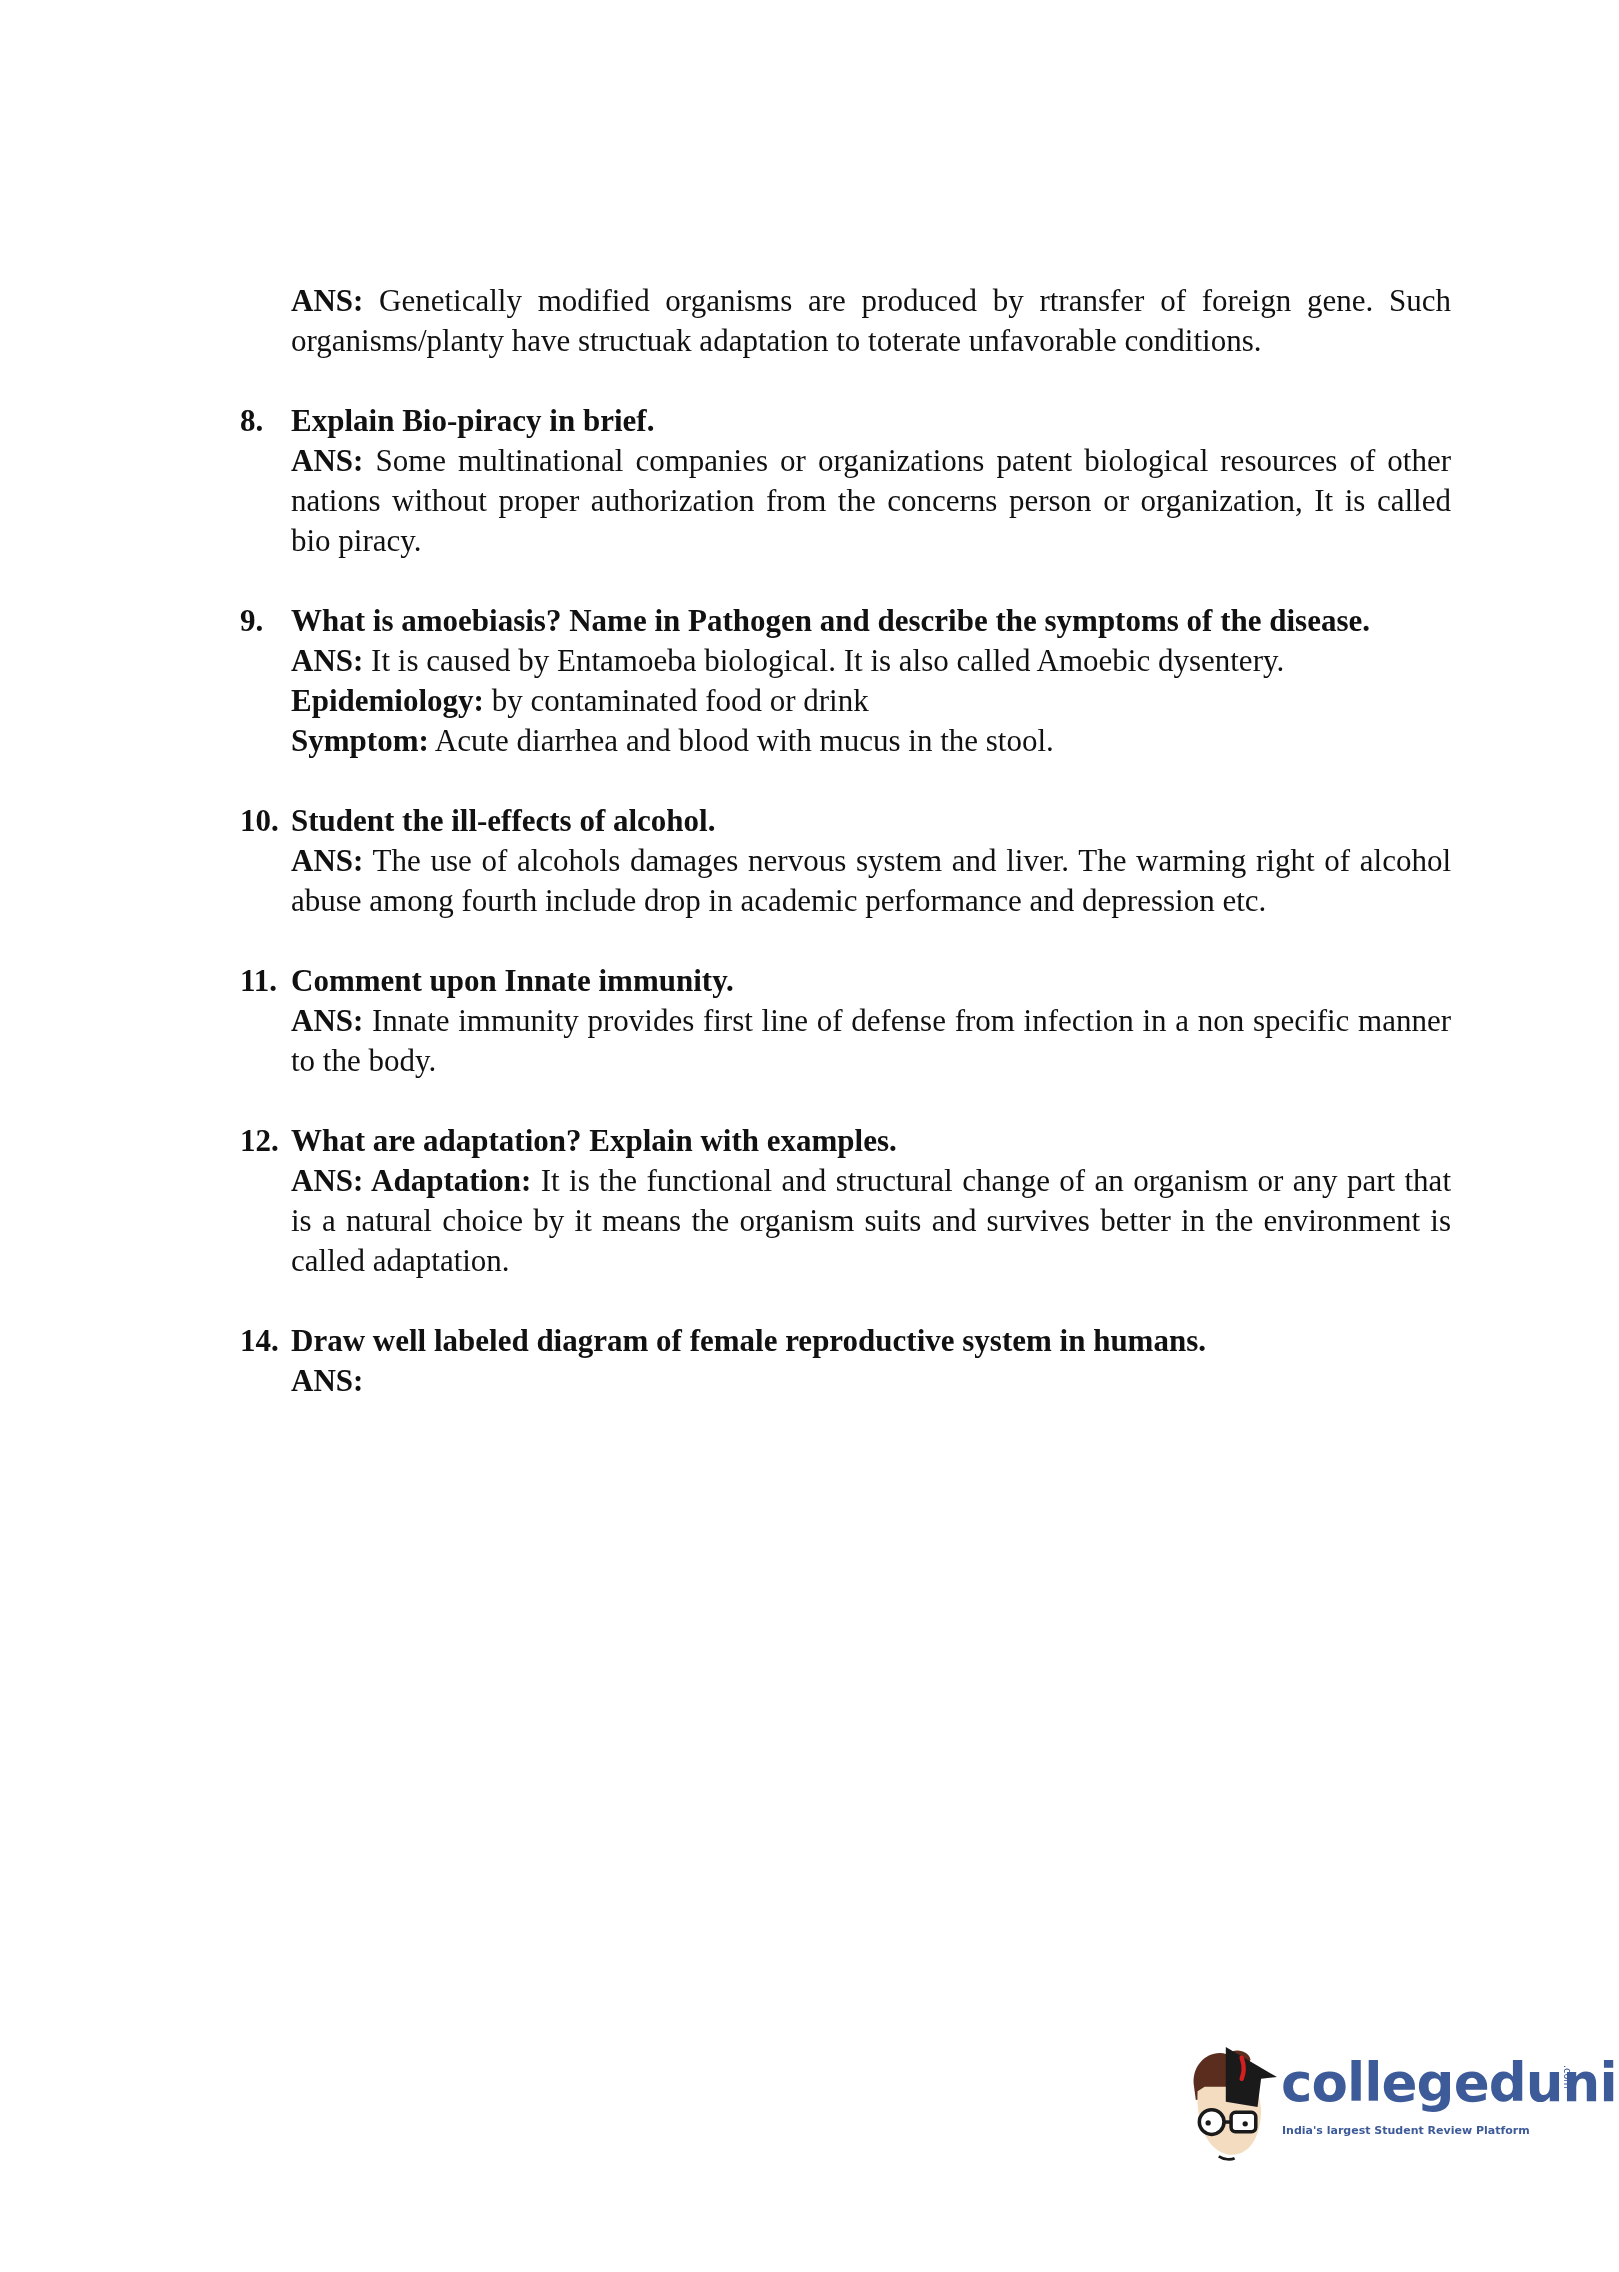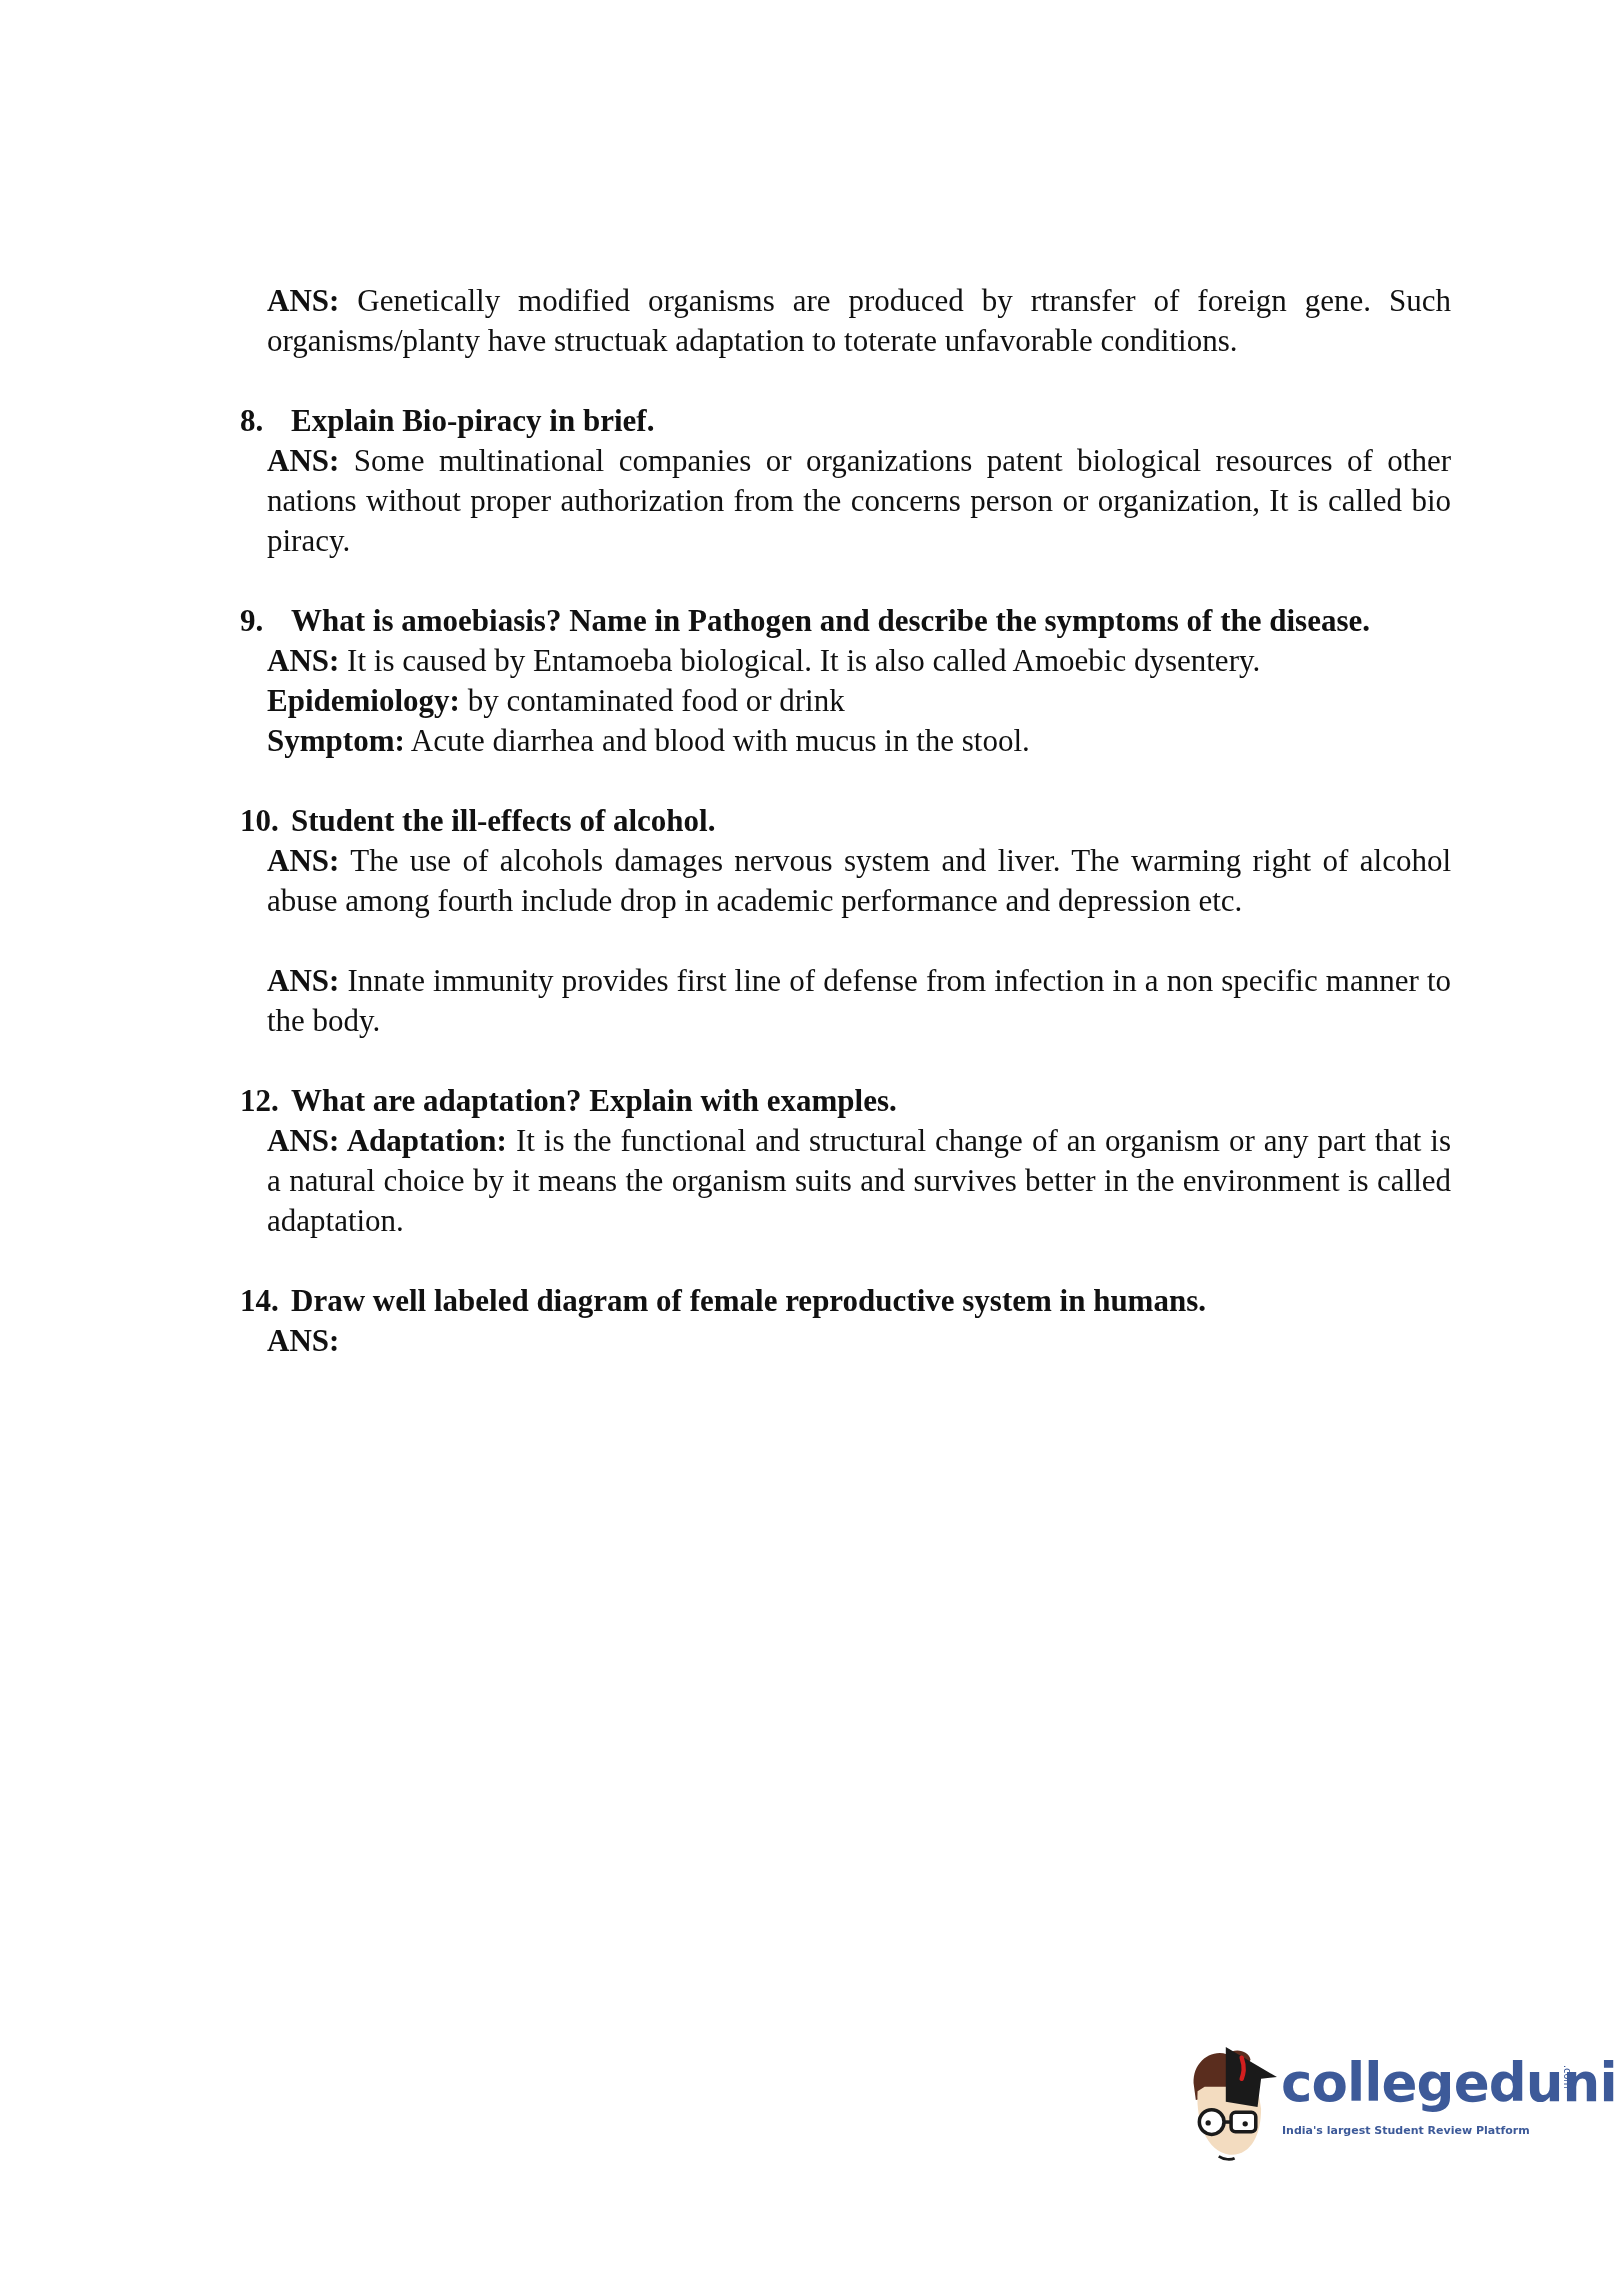--- a/index.html
+++ b/index.html
@@ -4,21 +4,21 @@
 <style>
   html,body{margin:0;padding:0;background:#fff;}
   body{width:1620px;height:2273px;position:relative;overflow:hidden;
        font-family:"Liberation Serif","DejaVu Serif",serif;color:#111;}
   .page{position:absolute;left:0;top:0;width:1620px;height:2273px;background:#fff;}
   .content{position:absolute;left:240px;top:281px;width:1211px;font-size:31px;line-height:40px;}
   .qa{position:relative;margin-bottom:40px;}
   .q{display:flex;font-weight:bold;}
   .num{display:inline-block;width:51px;flex:none;}
   .qtext{flex:1;}
-  .ans{margin-left:27px;text-align:justify;font-family:Liberation Serif, serif;}
+  .ans{margin-left:51px;text-align:justify;font-family:Liberation Serif, serif;}
   .ans p{margin:0;text-align:justify;}
   .ans p.last{text-align-last:left;}
   b{font-weight:bold;}
   .logo{position:absolute;left:1187px;top:2038px;width:397px;height:124px;}
   .logo-text{position:absolute;left:94px;top:17.6px;font-family:"DejaVu Sans","Liberation Sans",sans-serif;
              font-size:53px;font-weight:bold;color:#3d5a99;letter-spacing:-0.9px;line-height:53px;}
   .logo-com{position:absolute;left:386px;top:26.5px;font-family:"DejaVu Sans",sans-serif;font-size:9.7px;
             color:#3d5a99;transform:rotate(90deg);transform-origin:left top;}
   .logo-tag{position:absolute;left:95px;top:86px;font-family:"DejaVu Sans","Liberation Sans",sans-serif;
             font-size:11px;font-weight:bold;color:#3d5a99;white-space:nowrap;}
@@ -63,20 +63,24 @@
       <div class="q">
         <span class="num">10.</span>
         <span class="qtext">Student the ill-effects of alcohol.</span>
       </div>
       <div class="ans">
         <p class="last"><b>ANS:</b><span> The use of alcohols damages nervous system and liver. The warming right of alcohol abuse among fourth include drop in academic performance and depression etc.</span></p>
       </div>
     </div>
 
     <div class="qa">
+      <div class="q">
+        <span class="num">11.</span>
+        <span class="qtext">Comment upon Innate immunity.</span>
+      </div>
       <div class="ans">
         <p class="last"><b>ANS:</b><span> Innate immunity provides first line of defense from infection in a non specific manner to the body.</span></p>
       </div>
     </div>
 
     <div class="qa">
       <div class="q">
         <span class="num">12.</span>
         <span class="qtext">What are adaptation? Explain with examples.</span>
       </div>

